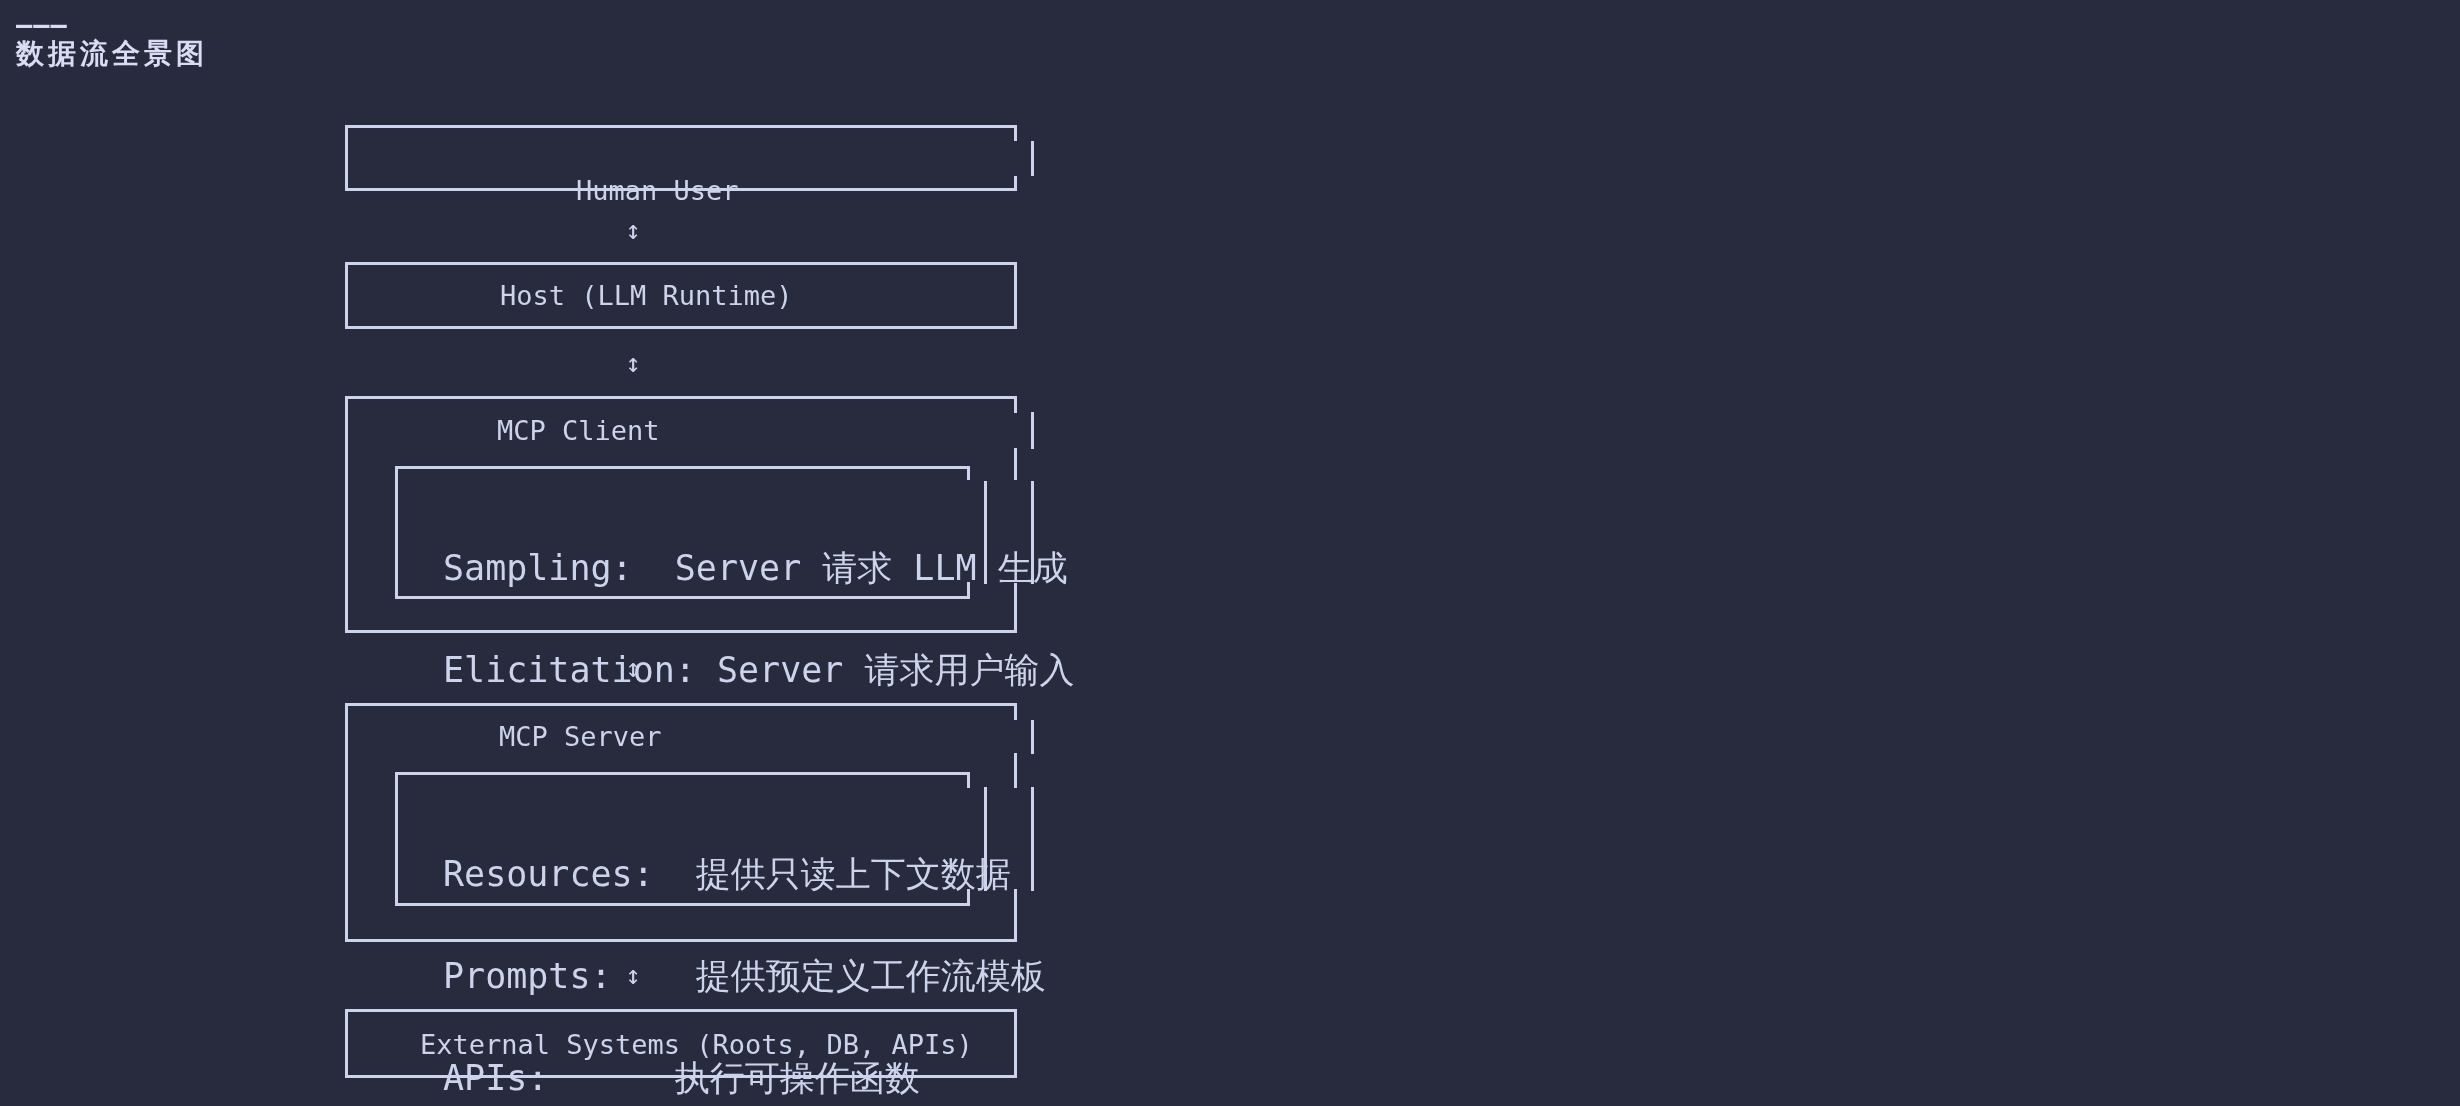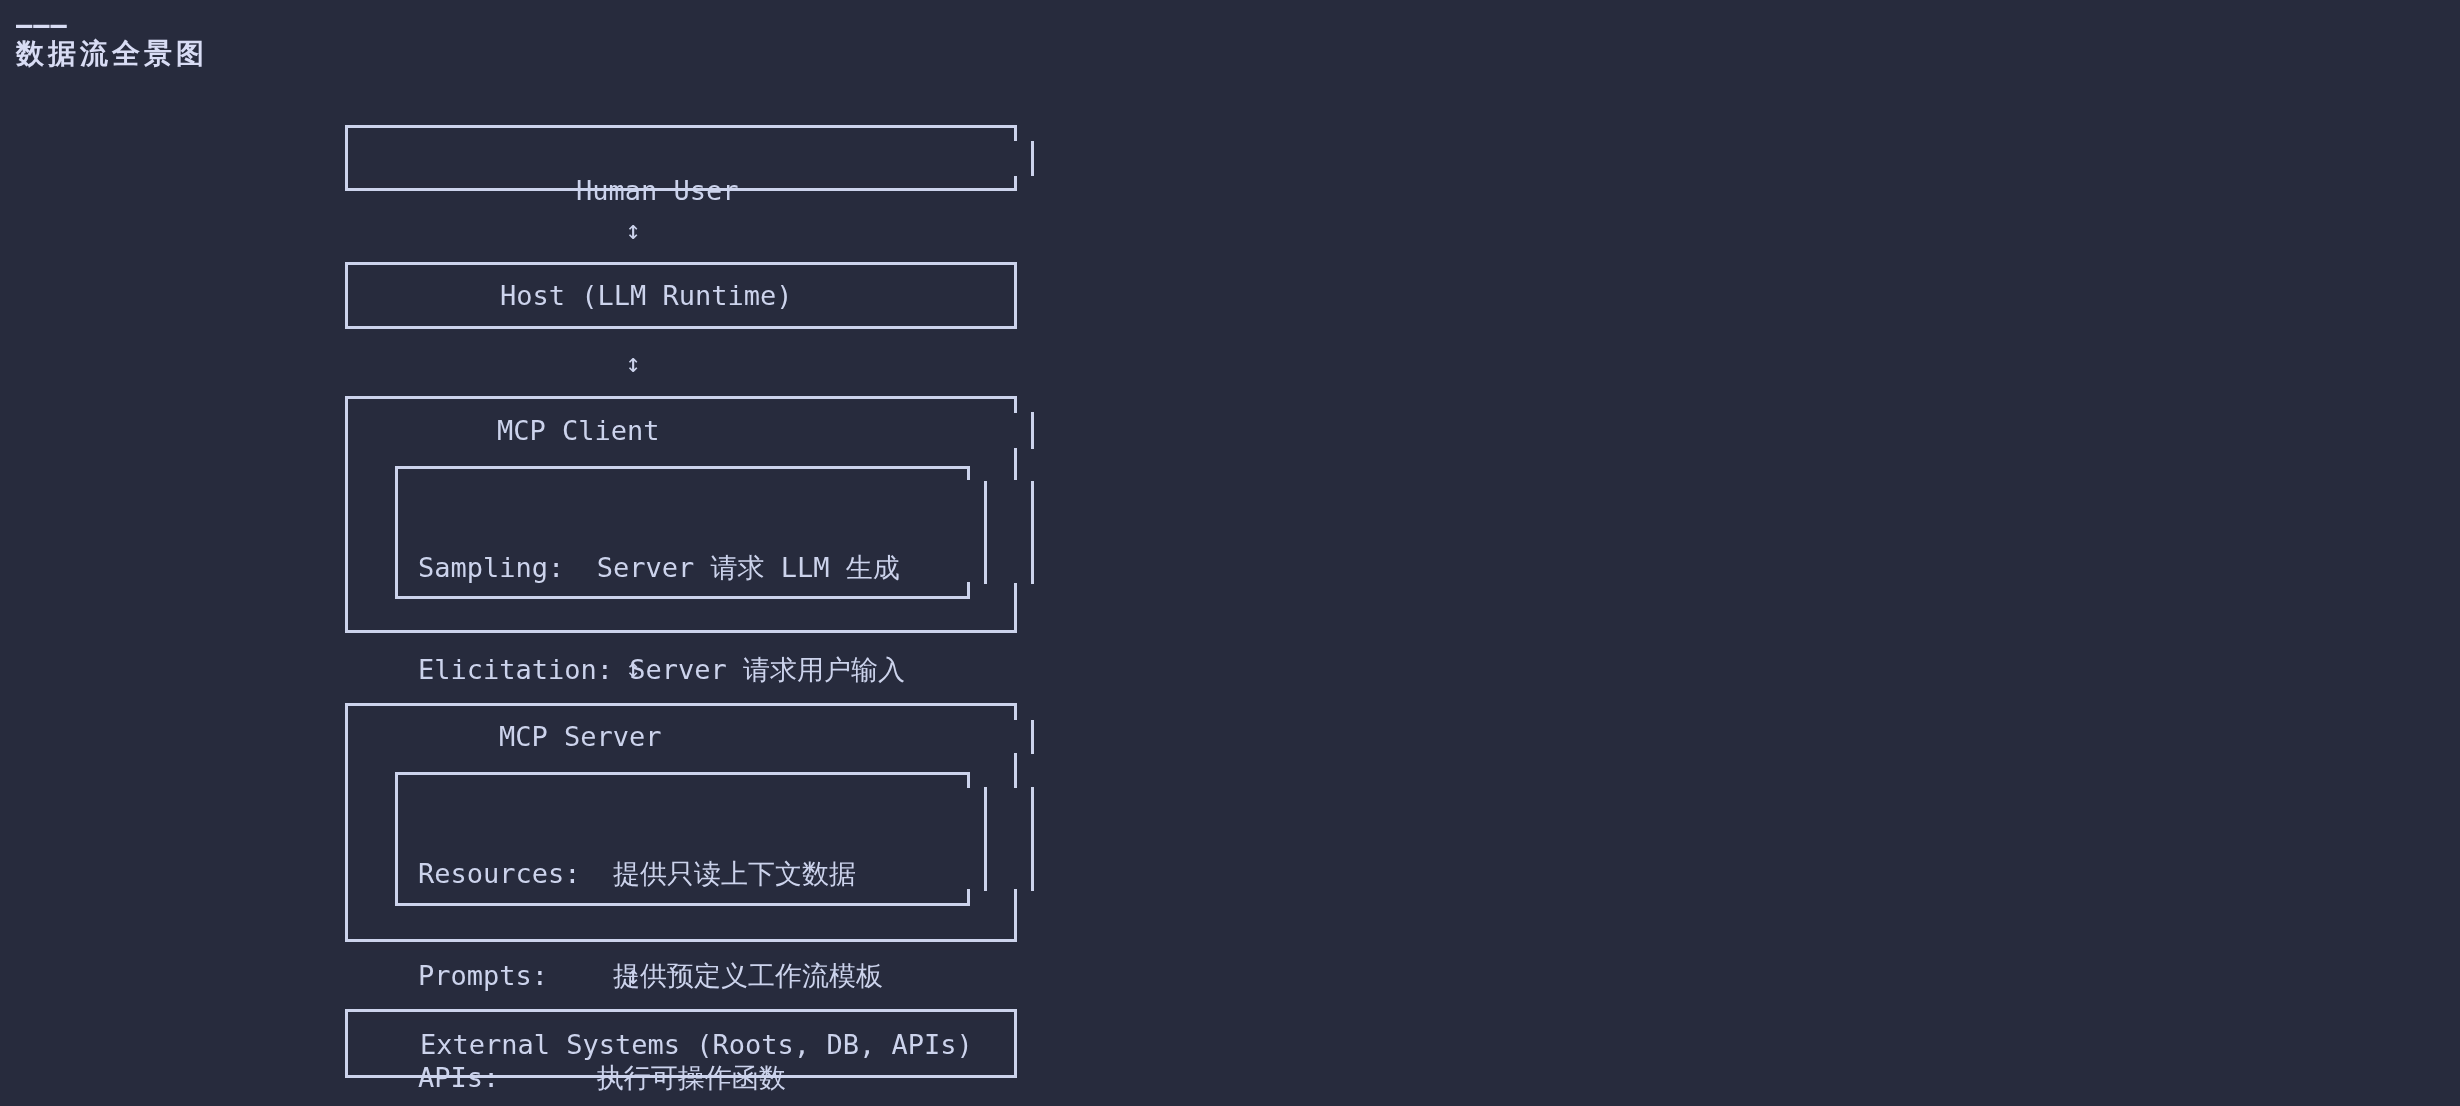--- a/index.html
+++ b/index.html
@@ -32,21 +32,21 @@
   }
   .no-right{border-right:none;}
   .inner{left:395px;width:575px;}
   .vseg{
     position:absolute;width:3px;background:var(--line);
   }
   .lbl{
     position:absolute;font-size:27px;line-height:33px;white-space:pre;color:var(--text);
   }
   .details{
-    position:absolute;left:418px;font-size:27px;line-height:34px;white-space:pre;color:var(--text);
+    position:absolute;left:443px;font-size:35px;line-height:34px;white-space:pre;color:var(--text);
   }
   .arrow{
     position:absolute;left:622px;width:22px;text-align:center;
     font-size:26px;line-height:26px;color:var(--text);
   }
 </style>
 </head>
 <body>
 
 <div class="canvas">

